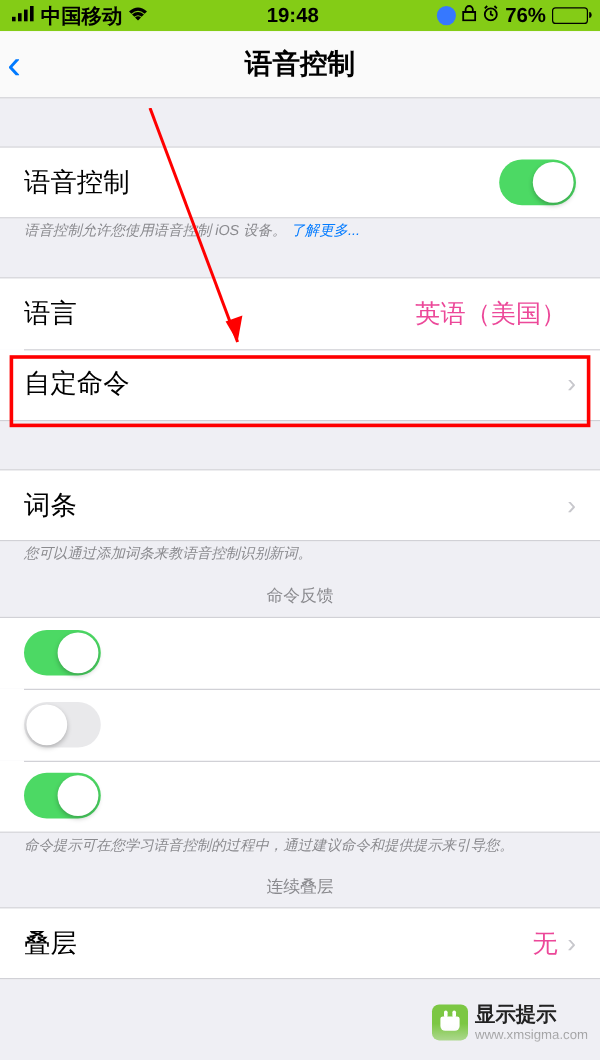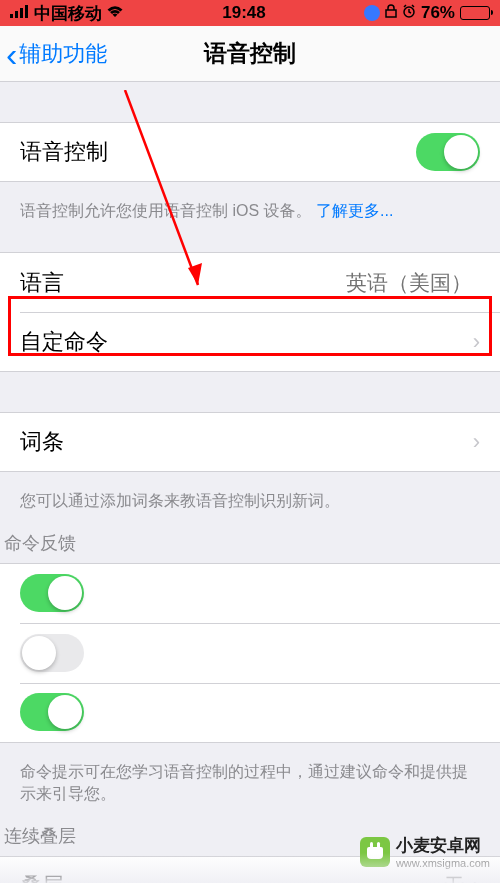--- a/index.html
+++ b/index.html
@@ -16,21 +16,21 @@
 
     
     .status-bar {
       height: 26px;
       display: flex;
       align-items: center;
       justify-content: space-between;
       padding: 0 10px;
       font-size: 17px;
       font-weight: 600;
-      background: #ef4444;
+      background: #84cc16;
     }
     .status-left { display: flex; align-items: center; gap: 4px; }
     .status-right { display: flex; align-items: center; gap: 5px; }
     .battery-pill {
       width: 30px; height: 14px;
       border: 1.5px solid #000; border-radius: 3px;
       position: relative;
     }
     .battery-pill::after {
       content: ""; position: absolute; right: -4px; top: 3px;
@@ -80,34 +80,36 @@
       justify-content: space-between;
       position: relative;
     }
     .cell + .cell::before {
       content: ""; position: absolute; left: 20px; right: 0; top: 0;
       height: 1px; background: #d1d1d6;
     }
     .group-top { border-top: 1px solid #d1d1d6; }
     .group-bottom { border-bottom: 1px solid #d1d1d6; }
     .cell-label { font-size: 22px; }
-    .cell-value { color: #737373; font-size: 21px; margin-left: auto; margin-right: 8px; }
+    .cell-value { color: #ec4899; font-size: 21px; margin-left: auto; margin-right: 8px; }
     .chevron-right {
       color: #c7c7cc; font-size: 22px;
     }
     .footer-text {
-      padding: 18px 20px 0;
-      font-size: 16px;
+      padding: 2px 20px 0;
+      font-size: 12px;
       color: #8a8a8e;
       line-height: 1.4;
+      font-style: italic;
     }
     .header-text {
-      padding: 18px 4px 8px;
-      font-size: 18px;
+      padding: 18px 24px 8px;
+      font-size: 14px;
       color: #8a8a8e;
+      text-align: center;
     }
     .link { color: #007aff; }
 
     
     .toggle {
       width: 64px; height: 38px;
       border-radius: 20px;
       position: relative;
       transition: background .2s;
     }
@@ -198,21 +200,20 @@
         </svg>
     </span>
     <span>76%</span>
     <span class="battery-pill"><span class="battery-fill"></span></span>
   </div>
 </div>
 
 <div class="nav-header">
   <div class="nav-back">
     <span class="nav-back-chevron">‹</span>
-    <span>辅助功能</span>
   </div>
   <div class="nav-title">语音控制</div>
 </div>
 
 <div class="group-gap"></div>
 
 <div class="cell group-top group-bottom">
   <span class="cell-label">语音控制</span>
   <span class="toggle toggle-on">
       <span class="toggle-knob"></span>
@@ -269,18 +270,18 @@
 
 <svg class="annotation-arrow" viewBox="0 0 100 210">
   <line x1="5" y1="0" x2="78" y2="195" stroke="#ff0000" stroke-width="2.5"></line>
   <polygon points="78,195 68,178 82,173" fill="#ff0000"></polygon>
 </svg>
 <div class="annotation-box"></div>
 
 <div class="watermark">
   <span class="wm-logo"></span>
   <span>
-    <span>小麦安卓网</span>
+    <span>显示提示</span>
     <span class="watermark-sub">www.xmsigma.com</span>
   </span>
 </div>
 
 <div class="fade"></div>
 
 </body></html>

